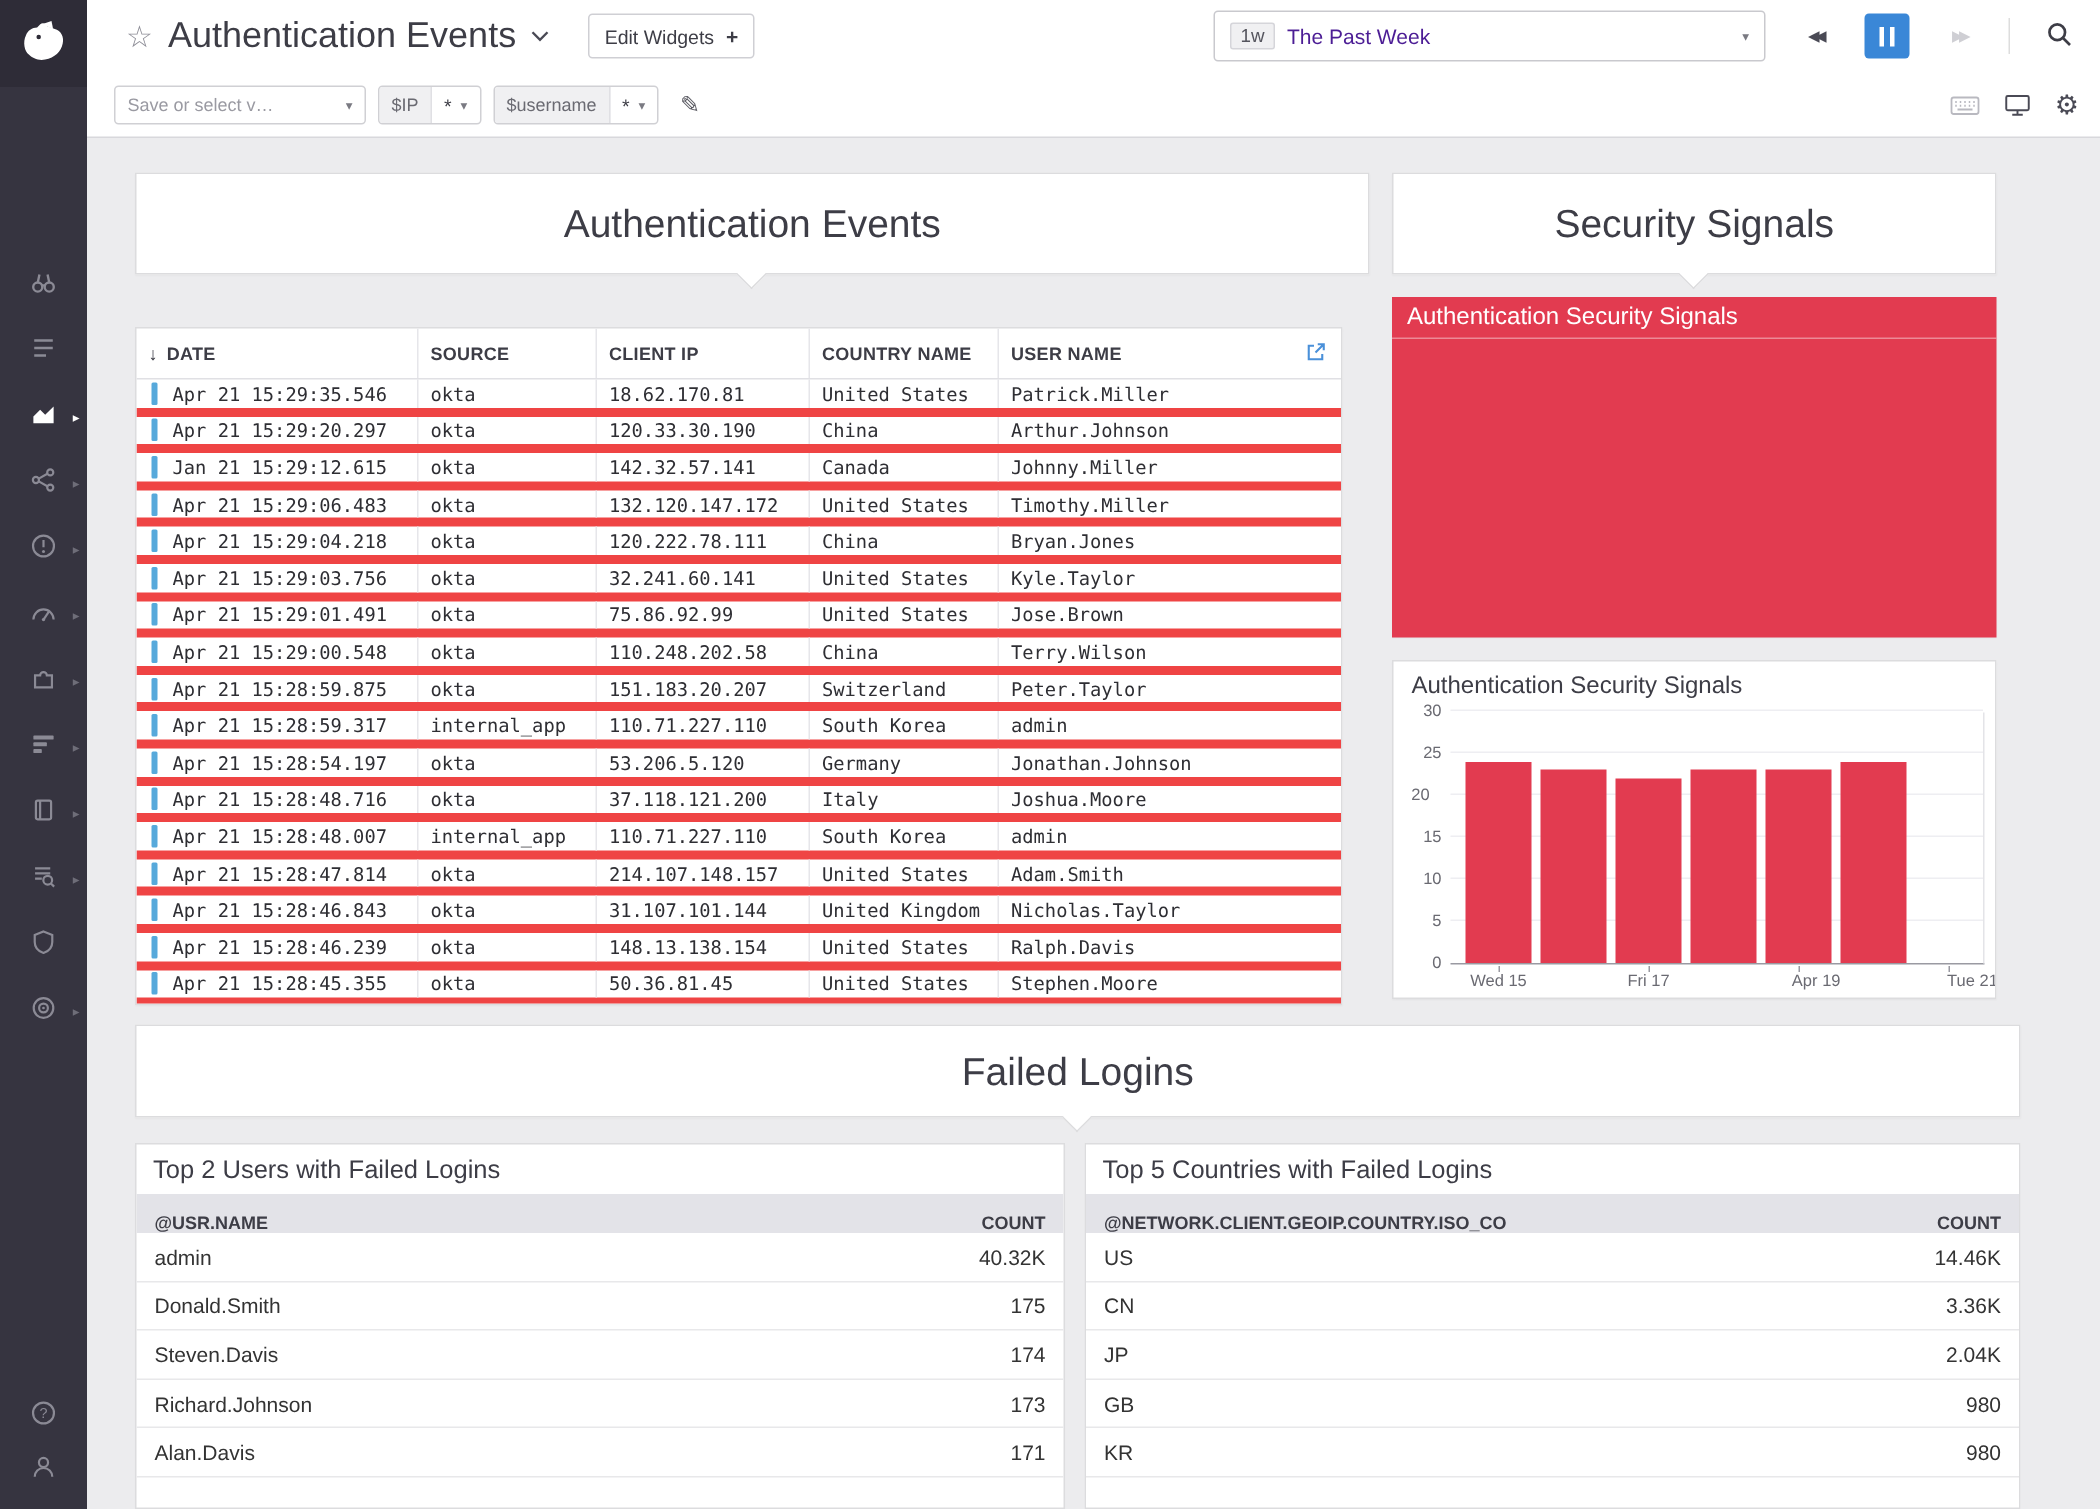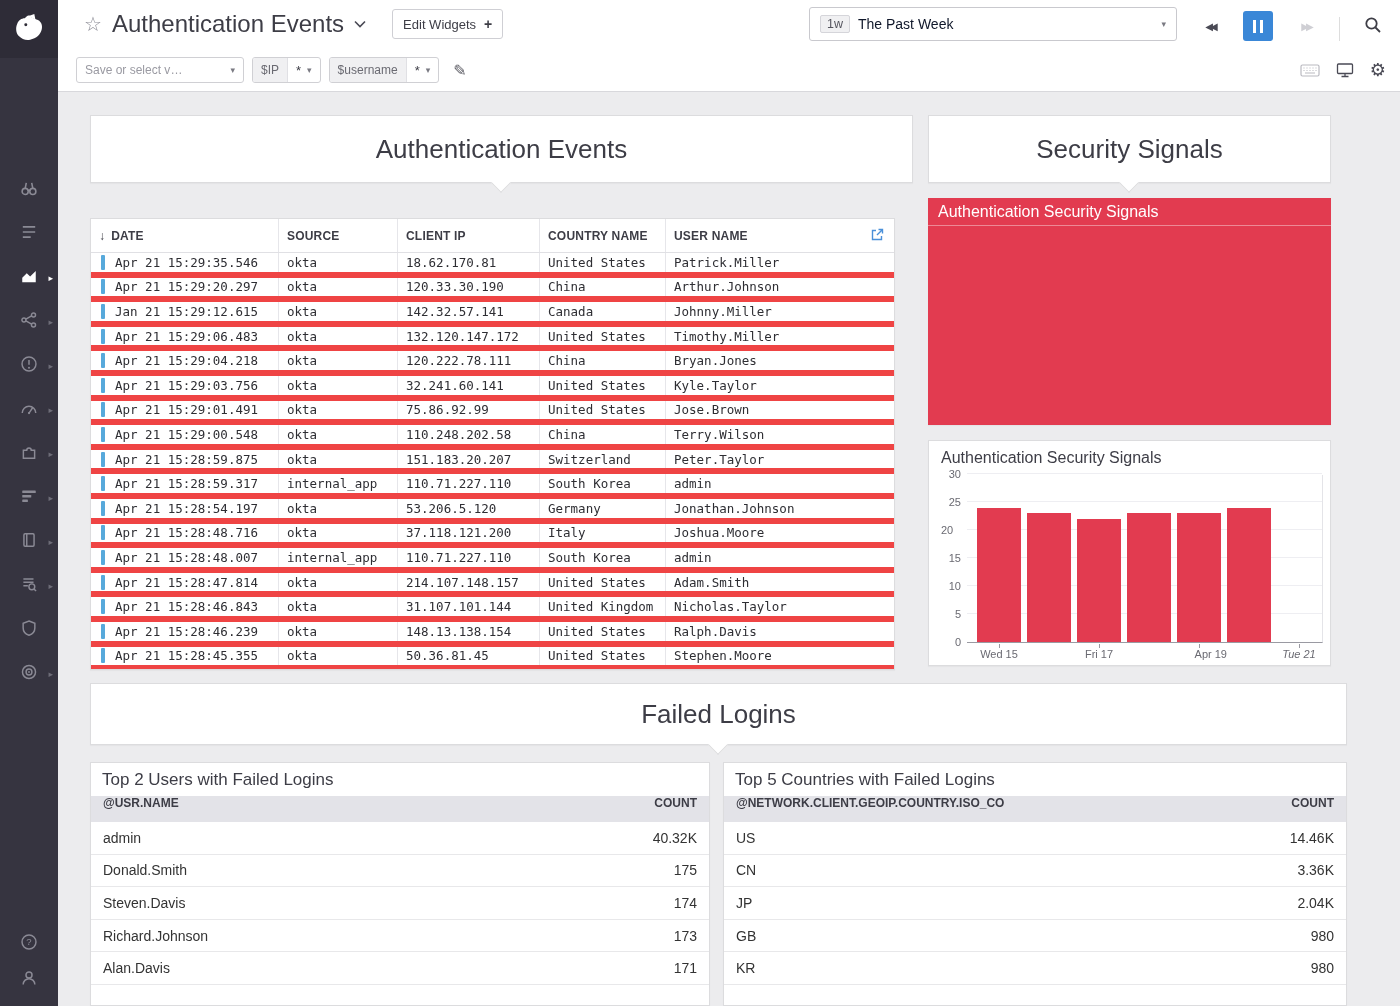--- a/index.html
+++ b/index.html
@@ -20,24 +20,24 @@
   .nav-bottom .nav-item { height:36px; }
 
   
   .header { position:absolute; left:58px; top:0; width:1342px; height:92px; background:#fff; border-bottom:1px solid #d8d8dc; z-index:5; }
   .hrow1 { height:48px; display:flex; align-items:center; padding:0 12px 0 26px; }
   .star { font-size:20px; color:#8f8f98; margin-right:10px; cursor:pointer; }
   .page-title { font-size:24px; font-weight:400; color:#3d3d46; }
   .title-chev { margin-left:10px; cursor:pointer; display:flex; align-items:center; }
   .btn-edit { margin-left:26px; display:flex; align-items:center; background:#fff; border:1px solid #cfcfd4; border-radius:3px; padding:6px 10px; font-size:13px; color:#3d3d46; cursor:pointer; }
   .btn-edit .plus { margin-left:8px; font-weight:700; font-size:14px; }
-  .hright { margin-left:auto; display:flex; align-items:flex-end; gap:18px; }
+  .hright { margin-left:auto; display:flex; align-items:center; gap:18px; }
   .timebox { width:368px; height:34px; border:1px solid #c9c9ce; border-radius:3px; display:flex; align-items:center; padding:0 10px; cursor:pointer; background:#fff; }
   .timebadge { background:#f0f0f2; border:1px solid #d5d5da; border-radius:2px; padding:1px 6px; font-size:12.5px; color:#55555e; margin-right:8px; }
-  .timelabel { font-size:14px; color:#0f172a; }
+  .timelabel { font-size:14px; color:#4c1d95; }
   .timebox .sel-caret { margin-left:auto; }
   .hbtn { width:30px; height:30px; display:flex; align-items:center; justify-content:center; border-radius:3px; cursor:pointer; font-size:10px; letter-spacing:-3px; color:#4a4a55; }
   .hbtn.disabled { color:#cfcfd4; }
   .hbtn.pause { background:#3a87d7; }
   .pause-bars { display:flex; gap:4px; }
   .pause-bars span { display:block; width:3px; height:13px; background:#fff; }
   .vsep { width:1px; height:24px; background:#ddd; }
   .hbtn.search svg { width:18px; height:18px; }
 
   .hrow2 { height:44px; display:flex; align-items:center; padding:0 14px 0 18px; gap:8px; }
@@ -82,21 +82,21 @@
   .plot { position:relative; margin:6px 0 0 38px; width:356px; height:168px; border-bottom:1px solid #9a9aa2; border-right:1px solid #e4e4e8; }
   .gridline { position:absolute; left:0; right:0; height:1px; background:#eeeef2; }
   .bar { position:absolute; bottom:0; width:44px; }
   .ytick { position:absolute; left:-34px; width:28px; text-align:right; font-size:11px; color:#6a6a72; }
   .xtick { position:absolute; top:173px; width:56px; text-align:center; font-size:11px; color:#6a6a72; }
   .xmark { position:absolute; top:169px; height:4px; width:1px; background:#9a9aa2; }
 
   
   .fl-card { top:762px; }
   .fl-title { padding:7px 11px 6px; font-size:17px; color:#3d3d46; }
-  .fl-head { height:26px; background:#e3e3e8; display:flex; justify-content:space-between; align-items:flex-start; padding:0 12px; font-size:12px; font-weight:bold; color:#3d3d46; }
+  .fl-head { height:26px; background:#e3e3e8; display:flex; justify-content:space-between; align-items:flex-end; padding:0 12px; font-size:12px; font-weight:bold; color:#3d3d46; }
   .fl-row { height:32.6px; display:flex; justify-content:space-between; align-items:center; padding:0 12px; font-size:14px; color:#333; border-bottom:1px solid #e8e8ea; }
 </style>
 </head>
 <body>
 
 <div class="app">
 
   <aside class="sidebar">
     <div class="logo">
       <svg width="32" height="32" viewBox="0 0 30 30">
@@ -546,21 +546,21 @@
         <div class="bar" style="left: 110px; height: 123.2px; background: rgb(226, 59, 80);"></div>
         <div class="bar" style="left: 160px; height: 128.8px; background: rgb(226, 59, 80);"></div>
         <div class="bar" style="left: 210px; height: 128.8px; background: rgb(226, 59, 80);"></div>
         <div class="bar" style="left: 260px; height: 134.4px; background: rgb(226, 59, 80);"></div>
         <div class="xtick" style="left: 4px;">Wed 15</div>
         <div class="xmark" style="left: 32px;"></div>
         <div class="xtick" style="left: 104px;">Fri 17</div>
         <div class="xmark" style="left: 132px;"></div>
         <div class="xtick" style="left: 204px; text-align: right;">Apr 19</div>
         <div class="xmark" style="left: 232px;"></div>
-        <div class="xtick" style="left: 304px; font-style: italic;">Tue 21</div>
+        <div class="xtick" style="left: 320px;">Tue 21</div>
         <div class="xmark" style="left: 332px;"></div>
       </div>
   </div>
 
   <div class="group-hd" style="left:90px; top:683px; width:1257px; height:62px;">
     <h2>Failed Logins</h2>
     <div class="notch"></div>
   </div>
 
   <div class="card fl-card" style="left:90px; width:620px; height:244px;">

